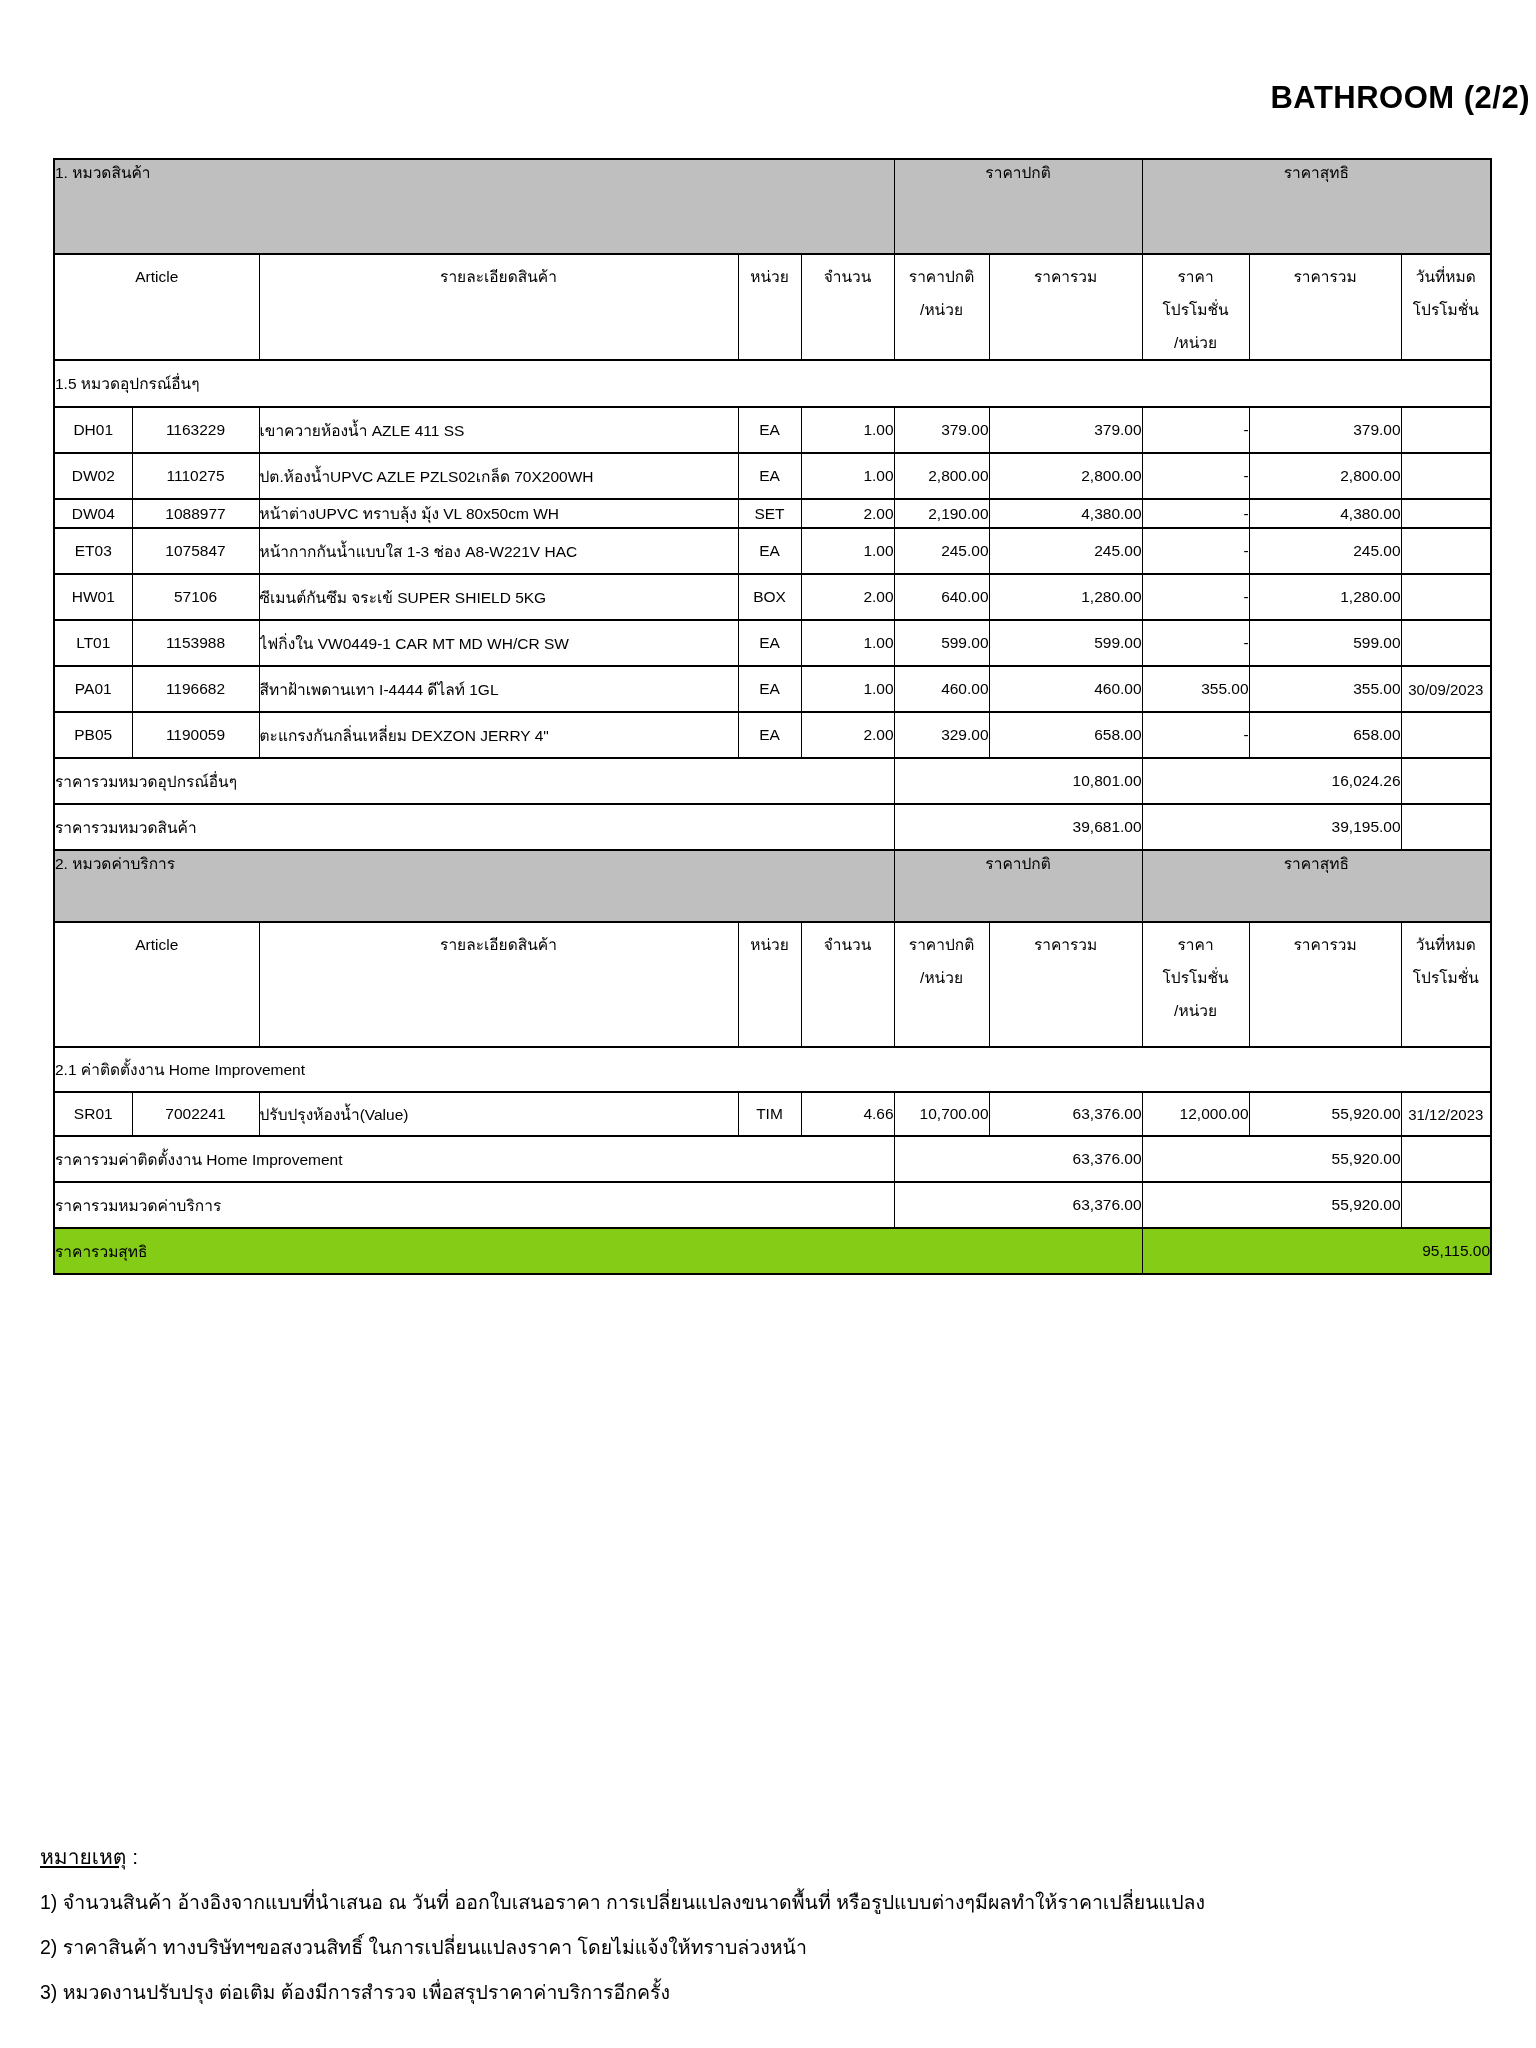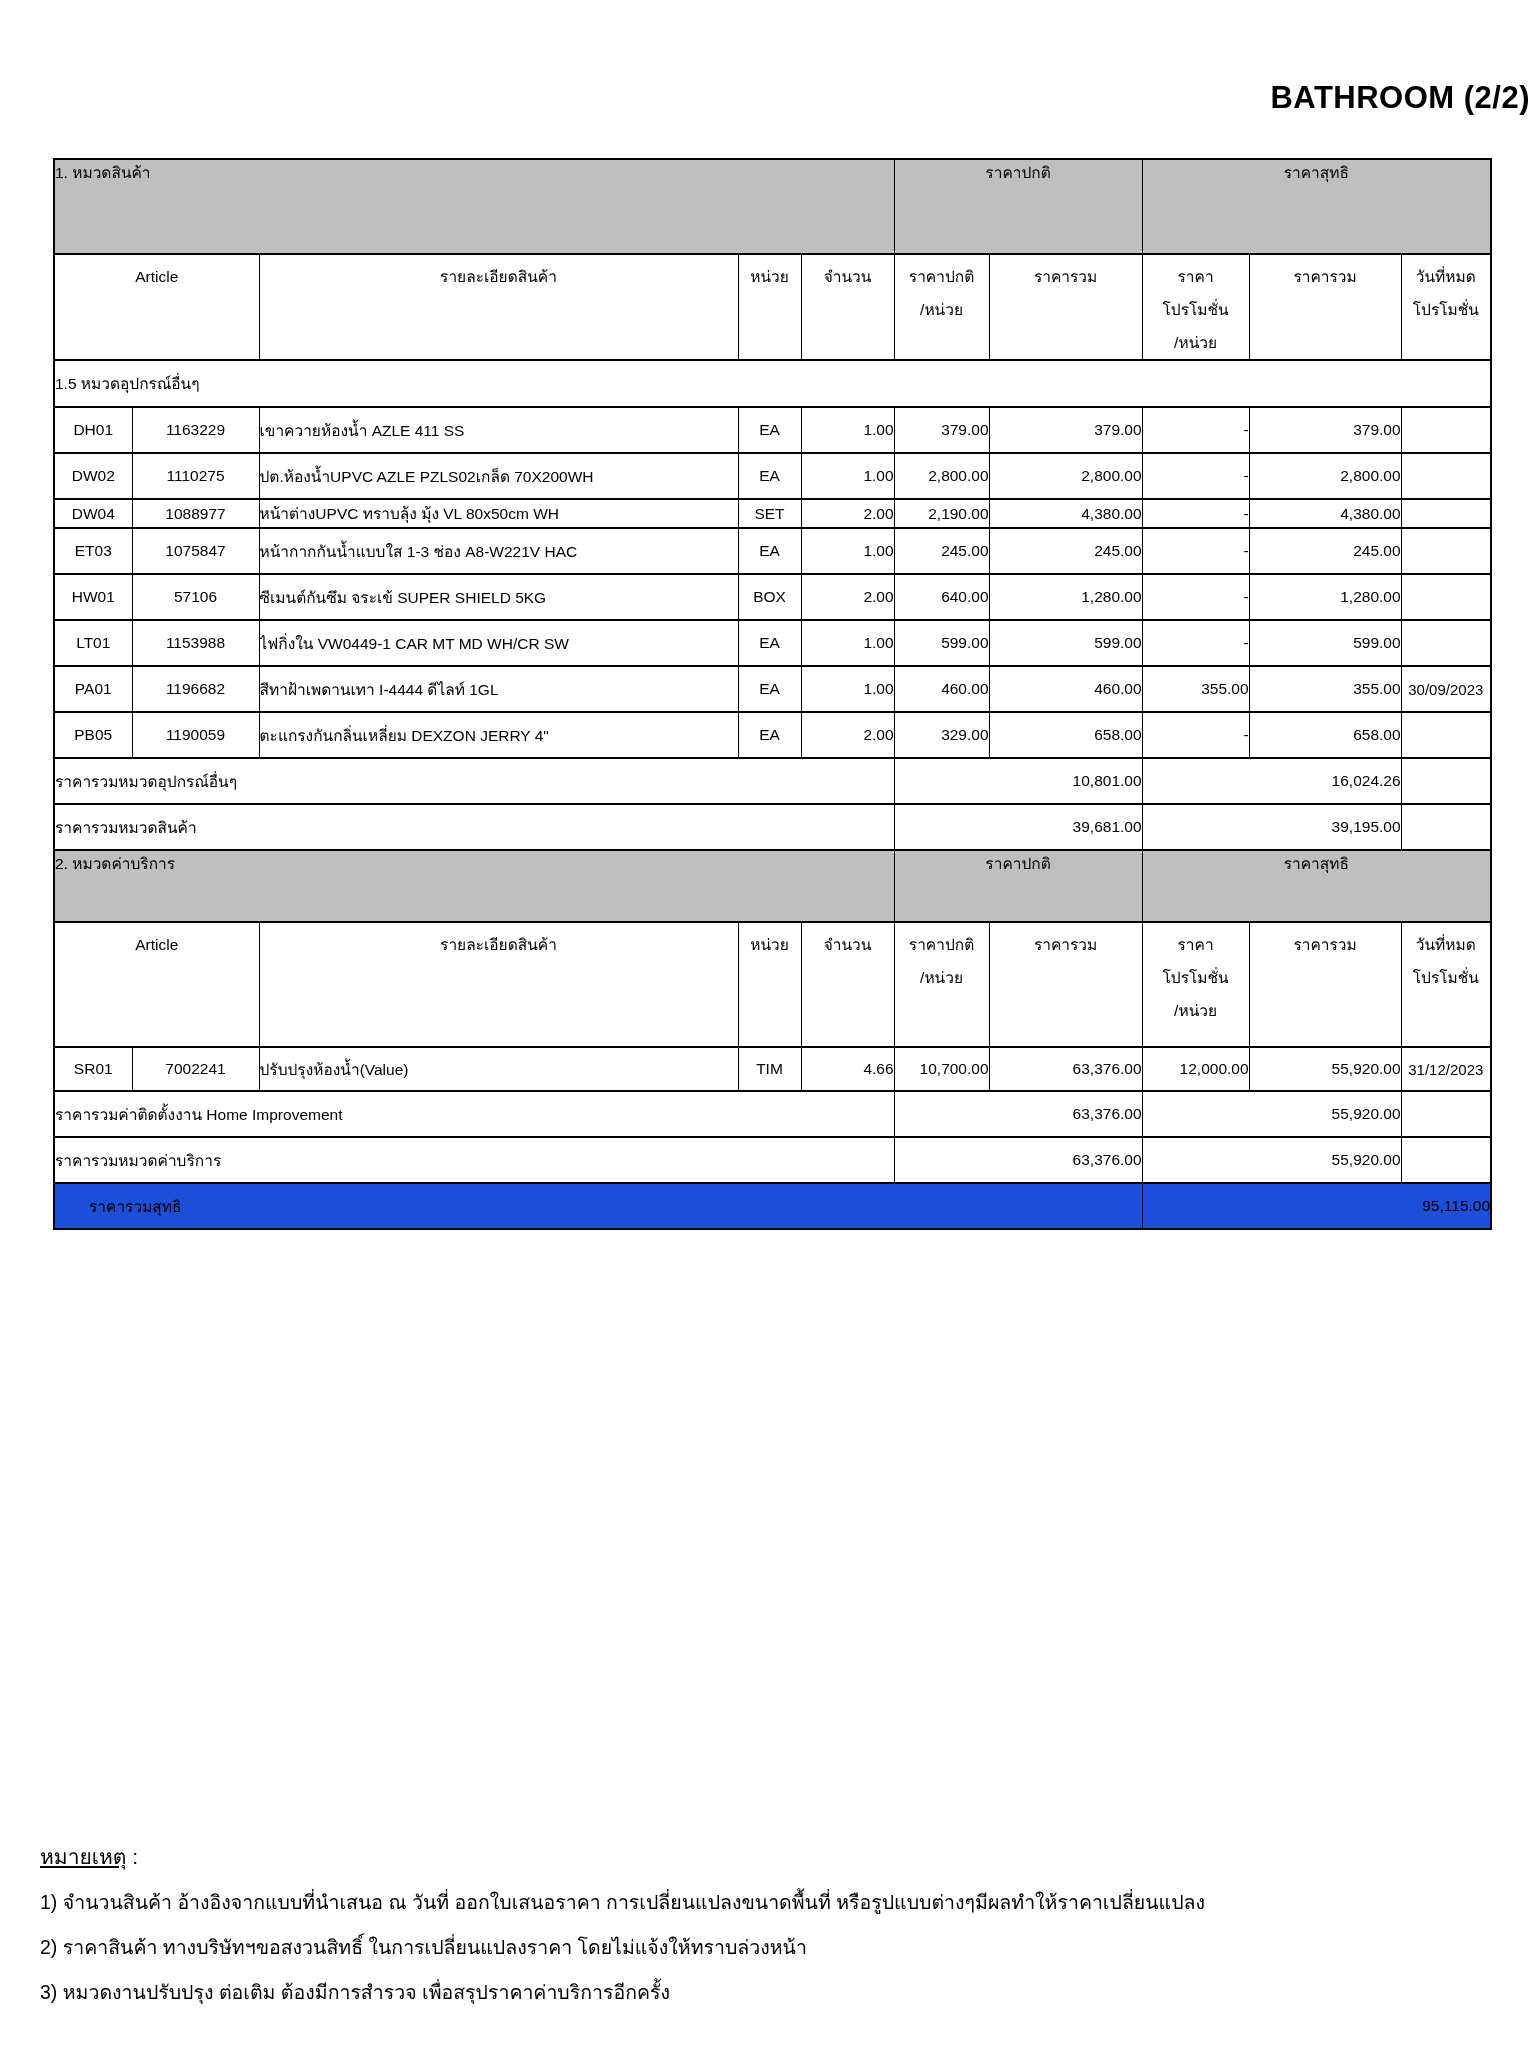--- a/index.html
+++ b/index.html
@@ -26,21 +26,21 @@
   td.sec-title { text-align:left; padding:12px 0 0 14px; }
   td.sec-price { text-align:center; padding-top:12px; }
   tr.colhead td { vertical-align:top; text-align:center; line-height:33px; padding-top:5px; }
   td.subsec { text-align:left; padding-left:12px; background:#fff; }
   td.c { text-align:center; }
   td.l { text-align:left; padding-left:7px; white-space:nowrap; }
   td.r { text-align:right; padding-right:8px; white-space:nowrap; }
   td.dash { text-align:right; padding-right:13px; }
   td.date { text-align:center; white-space:nowrap; font-size:15px; }
   td.sublabel { text-align:left; padding-left:24px; }
-  tr.grand td { background:#1d4ed8; vertical-align:middle;padding-left:34px; }
+  tr.grand td { background:#84cc16; vertical-align:middle; }
   .notes { position:absolute; left:40px; top:1840px; font-size:19.5px; }
   .notes-heading { font-size:21px; margin-bottom:16px; }
   .notes-heading .u { text-decoration:underline; }
   .note-line { margin-bottom:19px; line-height:26px; }
 </style>
 </head>
 <body>
 
 <div class="page-title">BATHROOM (2/2)</div>
 
@@ -222,20 +222,23 @@
       <div>โปรโมชั่น</div>
       <div>/หน่วย</div>
     </td>
     <td>ราคารวม</td>
     <td>
       <div>วันที่หมด</div>
       <div>โปรโมชั่น</div>
     </td>
   </tr>
 
+  <tr style="height:45px">
+    <td colspan="10" class="subsec">2.1 ค่าติดตั้งงาน Home Improvement</td>
+  </tr>
 
   <tr style="height:44px">
     <td class="c">SR01</td>
     <td class="c">7002241</td>
     <td class="l">ปรับปรุงห้องน้ำ(Value)</td>
     <td class="c">TIM</td>
     <td class="r">4.66</td>
     <td class="r">10,700.00</td>
     <td class="r">63,376.00</td>
     <td class="r">12,000.00</td>

